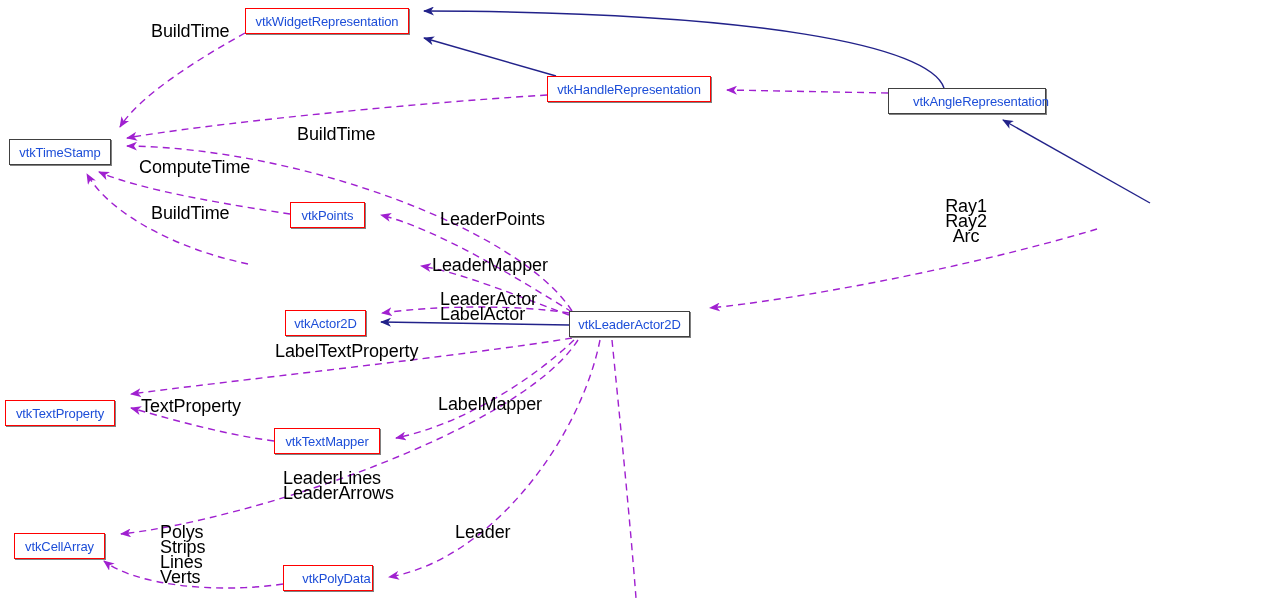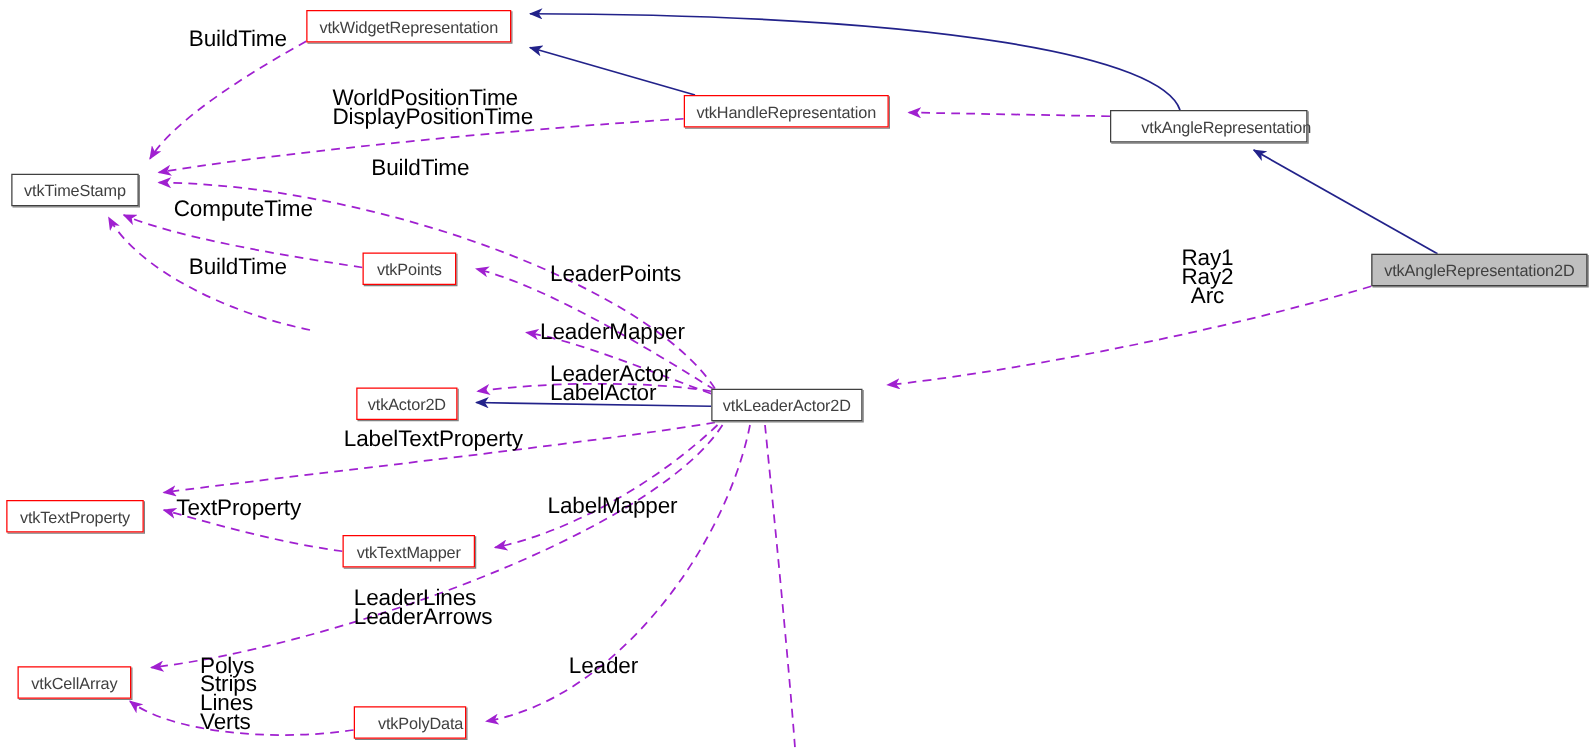--- a/index.html
+++ b/index.html
@@ -23,21 +23,21 @@
     height: 598px;
     pointer-events: none;
   }
   .node {
     position: absolute;
     box-sizing: border-box;
     display: flex;
     align-items: center;
     justify-content: center;
     font-size: 13px;
-    color: #404040;
+    color: #1d4ed8;
     white-space: nowrap;
     background: #ffffff;
     line-height: 1;
     letter-spacing: -0.1px;
   }
   .node.red {
     border: 1px solid #ff0000;
     box-shadow: 1px 1px 0 0 #808080;
   }
   .node.black {
@@ -128,23 +128,20 @@
     </div>
   <div class="node red" style="left:245px;  top:8px;   width:164px; height:26px;">
       <span>vtkWidgetRepresentation</span>
     </div>
   <div class="node red" style="left:547px;  top:76px;  width:164px; height:26px;">
       <span>vtkHandleRepresentation</span>
     </div>
   <div class="node black" style="left:888px;  top:88px;  width:158px; height:26px;padding-left:28px;">
       <span>vtkAngleRepresentation</span>
     </div>
-  <div class="node current" style="left:1097px; top:203px; width:173px; height:26px;">
-      <span>vtkAngleRepresentation2D</span>
-    </div>
   <div class="node red" style="left:290px;  top:202px; width:75px;  height:26px;">
       <span>vtkPoints</span>
     </div>
   <div class="node red" style="left:285px;  top:310px; width:81px;  height:26px;">
       <span>vtkActor2D</span>
     </div>
   <div class="node black" style="left:569px;  top:311px; width:121px; height:26px;">
       <span>vtkLeaderActor2D</span>
     </div>
   <div class="node red" style="left:5px;    top:400px; width:110px; height:26px;text-align:right;">
@@ -154,22 +151,20 @@
       <span>vtkTextMapper</span>
     </div>
   <div class="node red" style="left:14px;   top:533px; width:91px;  height:26px;">
       <span>vtkCellArray</span>
     </div>
   <div class="node red" style="left:283px;  top:565px; width:90px;  height:26px;padding-left:17px;">
       <span>vtkPolyData</span>
     </div>
 
   <div class="edge-label" style="left:151px; top:24px;  width:62px;">BuildTime</div>
-  <div class="edge-label" style="left:266px; top:71px;  width:120px;">WorldPositionTime
-DisplayPositionTime</div>
   <div class="edge-label" style="left:297px; top:127px; width:62px;">BuildTime</div>
   <div class="edge-label" style="left:139px; top:160px; width:86px;">ComputeTime</div>
   <div class="edge-label" style="left:151px; top:206px; width:62px;">BuildTime</div>
   <div class="edge-label" style="left:440px; top:212px; width:80px;">LeaderPoints</div>
   <div class="edge-label" style="left:432px; top:258px; width:90px;">LeaderMapper</div>
   <div class="edge-label" style="left:942px; top:199px; width:48px;">Ray1
 Ray2
 Arc</div>
   <div class="edge-label" style="left:440px; top:292px; width:80px;">LeaderActor
 LabelActor</div>

